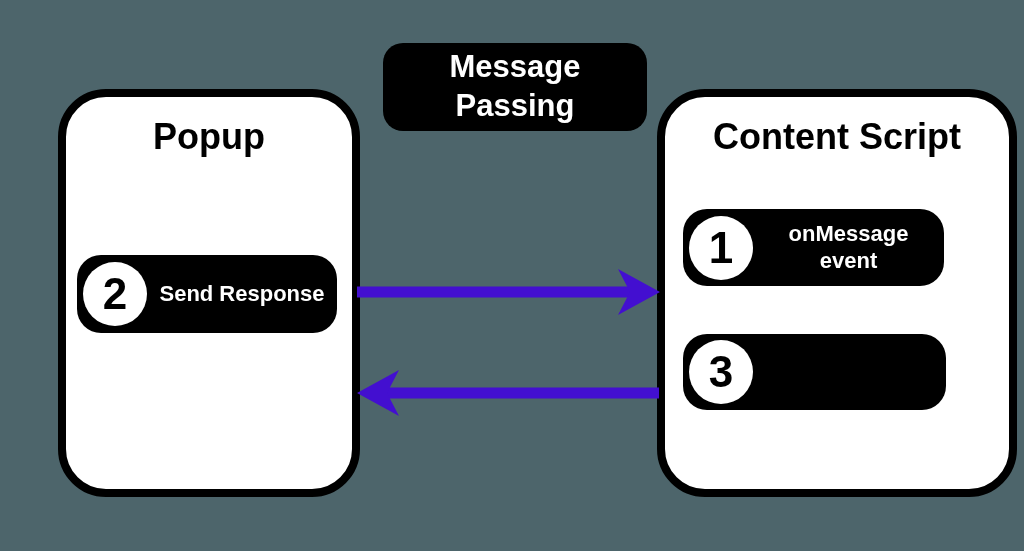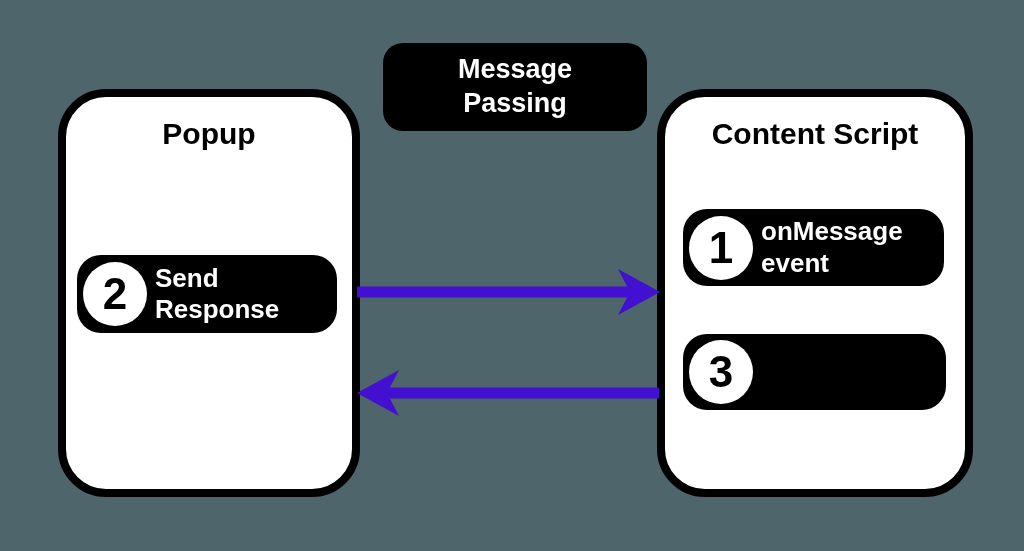--- a/index.html
+++ b/index.html
@@ -20,36 +20,36 @@
     width: 264px; height: 88px;
     background: #000;
     border-radius: 20px;
     display: flex; align-items: center; justify-content: center;
     color: #fff;
   }
   .banner-label {
     display: block;
     max-width: 160px;
     text-align: center;
-    font-size: 27px;
+    font-size: 31px;
     line-height: 1.25;
   }
   .node {
     position: absolute;
     box-sizing: border-box;
     background: #fff;
     border: 8px solid #000;
     border-radius: 48px;
   }
   .node--popup   { left: 58px;  top: 89px; width: 302px; height: 408px; }
-  .node--content { left: 657px; top: 89px; width: 316px; height: 408px; }
+  .node--content { left: 657px; top: 89px; width: 360px; height: 408px; }
   .node-title {
     margin-top: 20px;
     text-align: center;
-    font-size: 30px;
+    font-size: 36px;
     color: #000;
     line-height: 1.1;
   }
   .step {
     position: absolute;
     background: #000;
     border-radius: 24px;
     display: flex;
     align-items: center;
     color: #fff;
@@ -62,22 +62,22 @@
     width: 64px; height: 64px;
     margin-left: 6px;
     background: #fff;
     border-radius: 50%;
     display: flex; align-items: center; justify-content: center;
     color: #000;
     font-size: 44px;
   }
   .step-label {
     flex: 1;
-    text-align: left;
-    font-size: 26px;
+    text-align: center;
+    font-size: 22px;
     line-height: 1.2;
     padding: 0 8px;
   }
   .arrows {
     position: absolute;
     left: 0; top: 0;
     pointer-events: none;
   }
 </style>
 </head>

